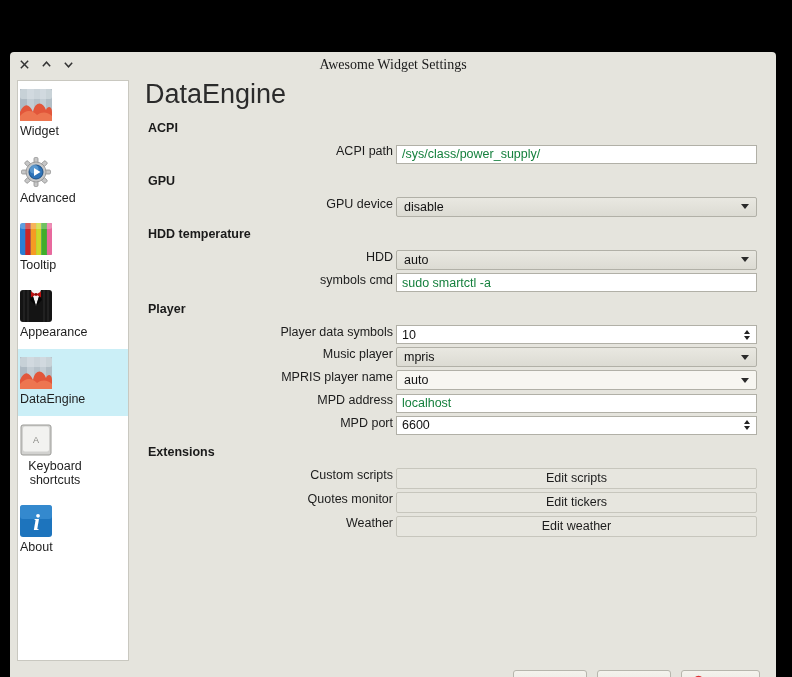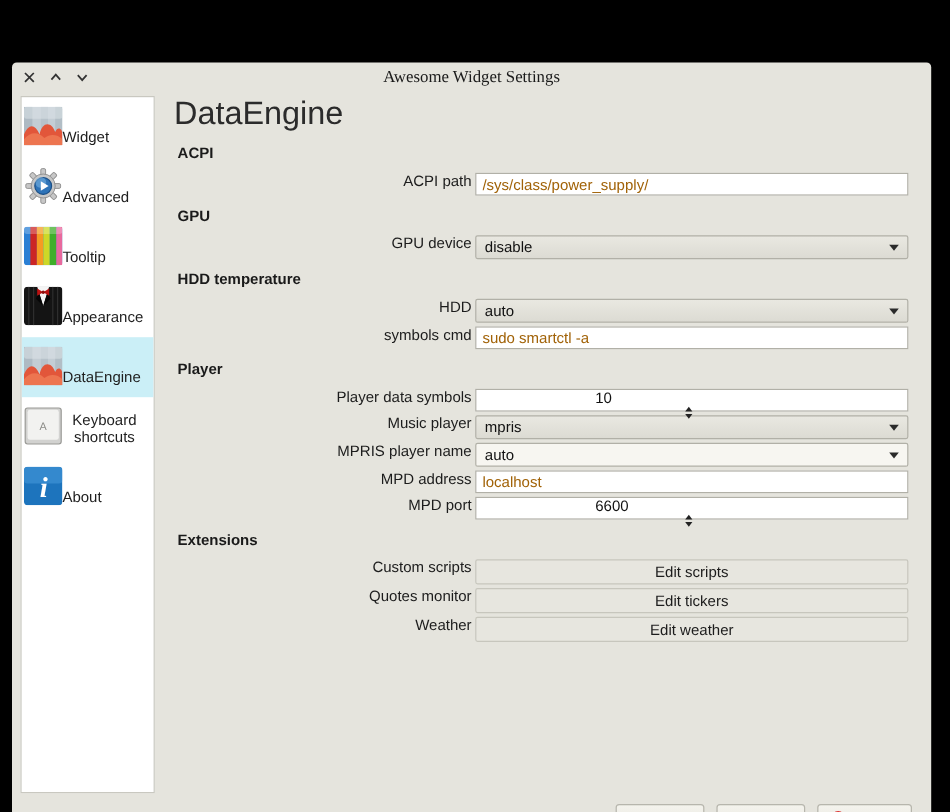--- a/index.html
+++ b/index.html
@@ -9,42 +9,42 @@
             background:#e5e4dd; border-radius:4px;margin-top:42px; }
   
   .titlebar { position:absolute; left:0; top:0; right:0; height:26px; }
   .tb-controls { position:absolute; left:8px; top:6px; display:flex; gap:9px; }
   .tb-btn { width:13px; height:13px; display:flex; align-items:center; justify-content:center; cursor:default; }
   .tb-title { position:absolute; left:0; right:0; top:5px; text-align:center;
               font-family:"Liberation Serif", serif; font-size:14px; color:#1a1a1a; }
   
   .sidebar { position:absolute; left:7px; top:28px; width:112px; height:581px;
              background:#ffffff; border:1px solid #c9c8c0; overflow:hidden; }
-  .side-item { width:100%; padding:8px 2px 10px; display:flex; flex-direction:row;
-               align-items:flex-end; cursor:default; }
+  .side-item { width:100%; padding:8px 2px 10px; display:flex; flex-direction:column;
+               align-items:flex-start; cursor:default; }
   .side-item.selected { background:#cbeff7; }
   .side-icon { width:32px; height:32px; display:block; }
   .side-label { margin-top:3px; font-size:12.5px; color:#1e1e1e; text-align:center; line-height:14px; }
   
   .main { position:absolute; left:125px; top:0; width:626px; }
   .page-title { font-size:27px; font-weight:400; color:#2b2b2b; margin:26px 0 0 10px; line-height:33px; }
   .sect { font-size:12.5px; font-weight:bold; color:#1a1a1a; margin:10px 0 9px 13px; }
   .row { display:flex; align-items:flex-start; margin-bottom:3px; }
   .row label { width:261px; text-align:right; padding-right:3px; font-size:12.5px; color:#1c1c1c; }
   .ctrl { width:361px; }
   .txt { width:100%; height:19px; border:1px solid #b1b0a7; background:#fff; padding:0 5px;
-         font-family:"Liberation Sans", sans-serif; font-size:12.5px; color:#a16207; }
+         font-family:"Liberation Sans", sans-serif; font-size:12.5px; color:#15803d; }
   .select { width:100%; height:20px; border:1px solid #b1b0a7; border-radius:2px;
             background:linear-gradient(#e9e8e1,#dcdbd3); display:flex; align-items:center;
             padding:0 7px; font-size:12.5px; color:#111; cursor:default; }
   .select.editable { background:#f7f6f1; }
   .dd-arrow { margin-left:auto; width:0; height:0; border-left:4px solid transparent;
               border-right:4px solid transparent; border-top:5px solid #2a2a2a; }
   .spin { position:relative; width:100%; height:19px; border:1px solid #b1b0a7; background:#fff;
-          display:flex; align-items:center;flex-direction:column; }
+          display:flex; align-items:center; }
   .spin input { flex:1; border:0; background:transparent; padding:0 5px; height:17px;
                 font-family:"Liberation Sans", sans-serif; font-size:12.5px; color:#111; }
   .spin-arrows { display:flex; flex-direction:column; gap:2px; padding-right:6px; }
   .sa-up { width:0; height:0; border-left:3.5px solid transparent; border-right:3.5px solid transparent;
            border-bottom:4.5px solid #222; }
   .sa-down { width:0; height:0; border-left:3.5px solid transparent; border-right:3.5px solid transparent;
              border-top:4.5px solid #222; }
   .editbtn { width:100%; height:21px; border:1px solid #c7c6bd; border-radius:2px;
              background:#e7e6df; font-family:"Liberation Sans", sans-serif; font-size:12.5px;
              color:#1c1c1c; cursor:default; }

